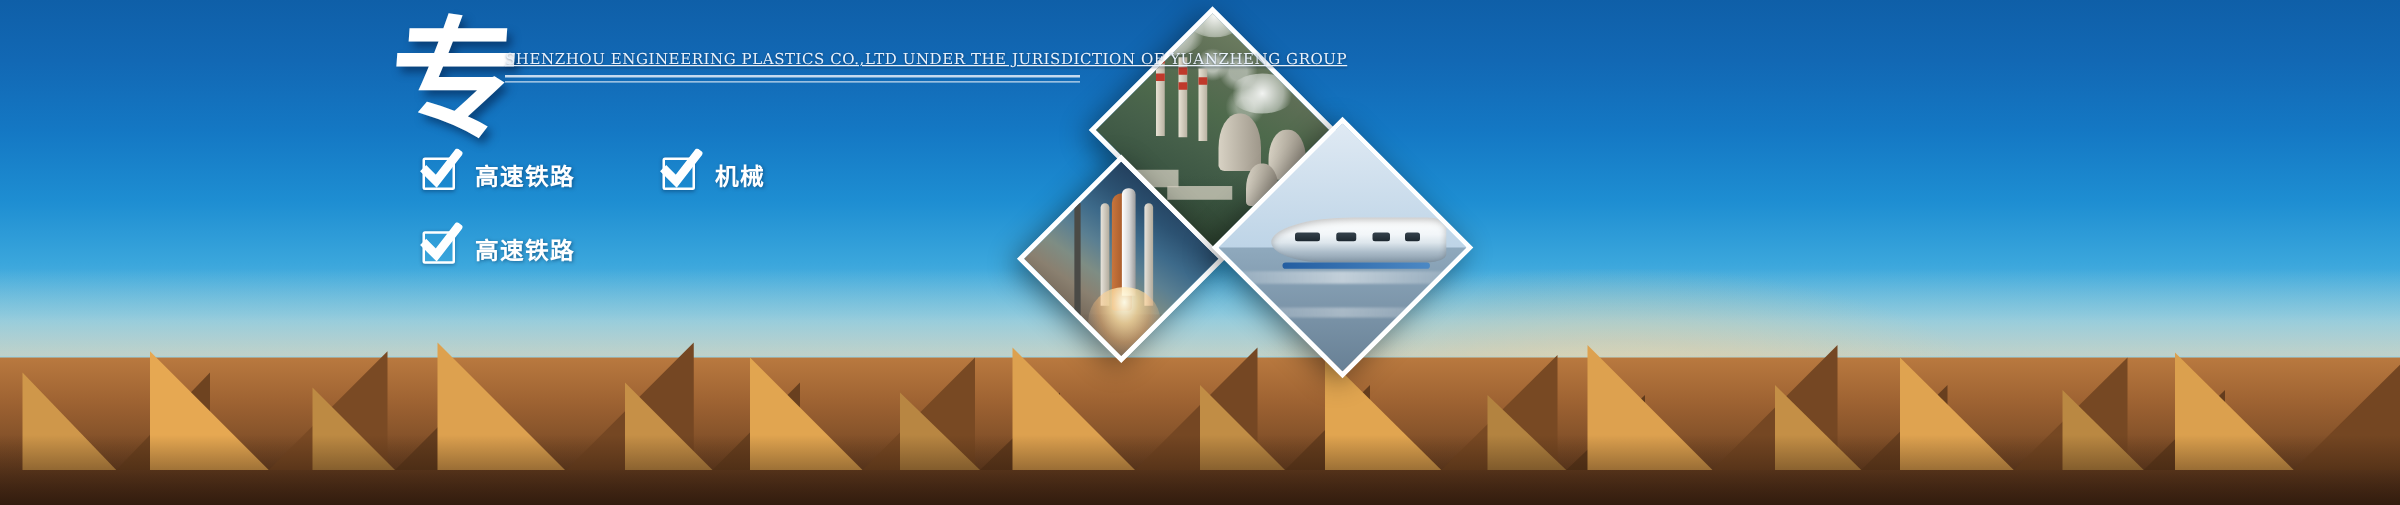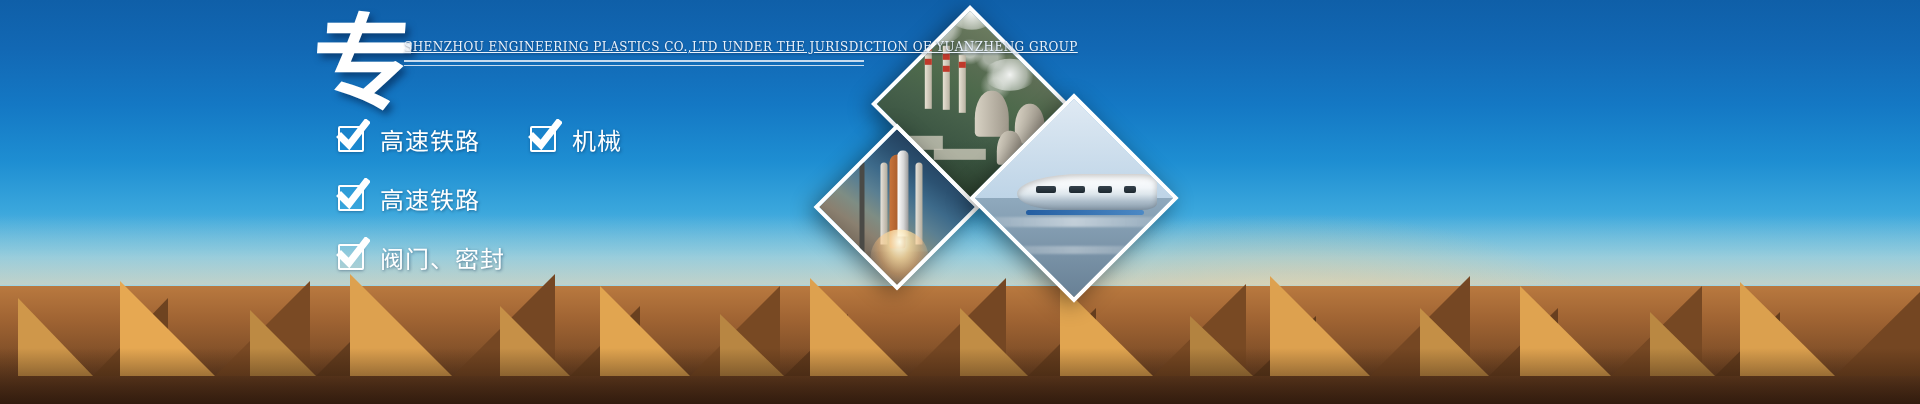--- a/index.html
+++ b/index.html
@@ -215,21 +215,21 @@
   .fcol.c1{left:0;}
   .fcol.c2{left:192px;}
   .frow{display:flex;align-items:center;height:38px;margin-bottom:21px;}
   .chk{
     position:relative;width:26px;height:26px;flex:0 0 26px;
     border:2px solid #ffffff;border-radius:2px;
     box-shadow:0 1px 3px rgba(0,30,70,.35);
   }
   .chk svg{position:absolute;left:-4px;top:-9px;width:34px;height:34px;}
   .flabel{
-    margin-left:16px;color:#ffffff;font-size:24px;font-weight:400;
+    margin-left:16px;color:#ffffff;font-size:19px;font-weight:700;
     letter-spacing:1px;white-space:nowrap;
     text-shadow:1px 1px 3px rgba(0,40,80,.5);
   }
 </style>
 </head>
 <body>
 
 <div class="banner">
 
   <div class="haze"></div>
@@ -377,28 +377,20 @@
           <span class="flabel">高速铁路</span>
         </div>
         <div class="frow">
           <span class="chk">
             <svg viewBox="0 0 34 34">
               <path d="M5 18 L13 26 L30 4" stroke="#ffffff" stroke-width="7" fill="none" stroke-linecap="square" stroke-linejoin="miter"></path>
             </svg>
           </span>
           <span class="flabel">高速铁路</span>
         </div>
-        <div class="frow">
-          <span class="chk">
-            <svg viewBox="0 0 34 34">
-              <path d="M5 18 L13 26 L30 4" stroke="#ffffff" stroke-width="7" fill="none" stroke-linecap="square" stroke-linejoin="miter"></path>
-            </svg>
-          </span>
-          <span class="flabel">阀门、密封</span>
-        </div>
       </div>
     <div class="fcol c2" id="col-right">
         <div class="frow">
           <span class="chk">
             <svg viewBox="0 0 34 34">
               <path d="M5 18 L13 26 L30 4" stroke="#ffffff" stroke-width="7" fill="none" stroke-linecap="square" stroke-linejoin="miter"></path>
             </svg>
           </span>
           <span class="flabel">机械</span>
         </div>

